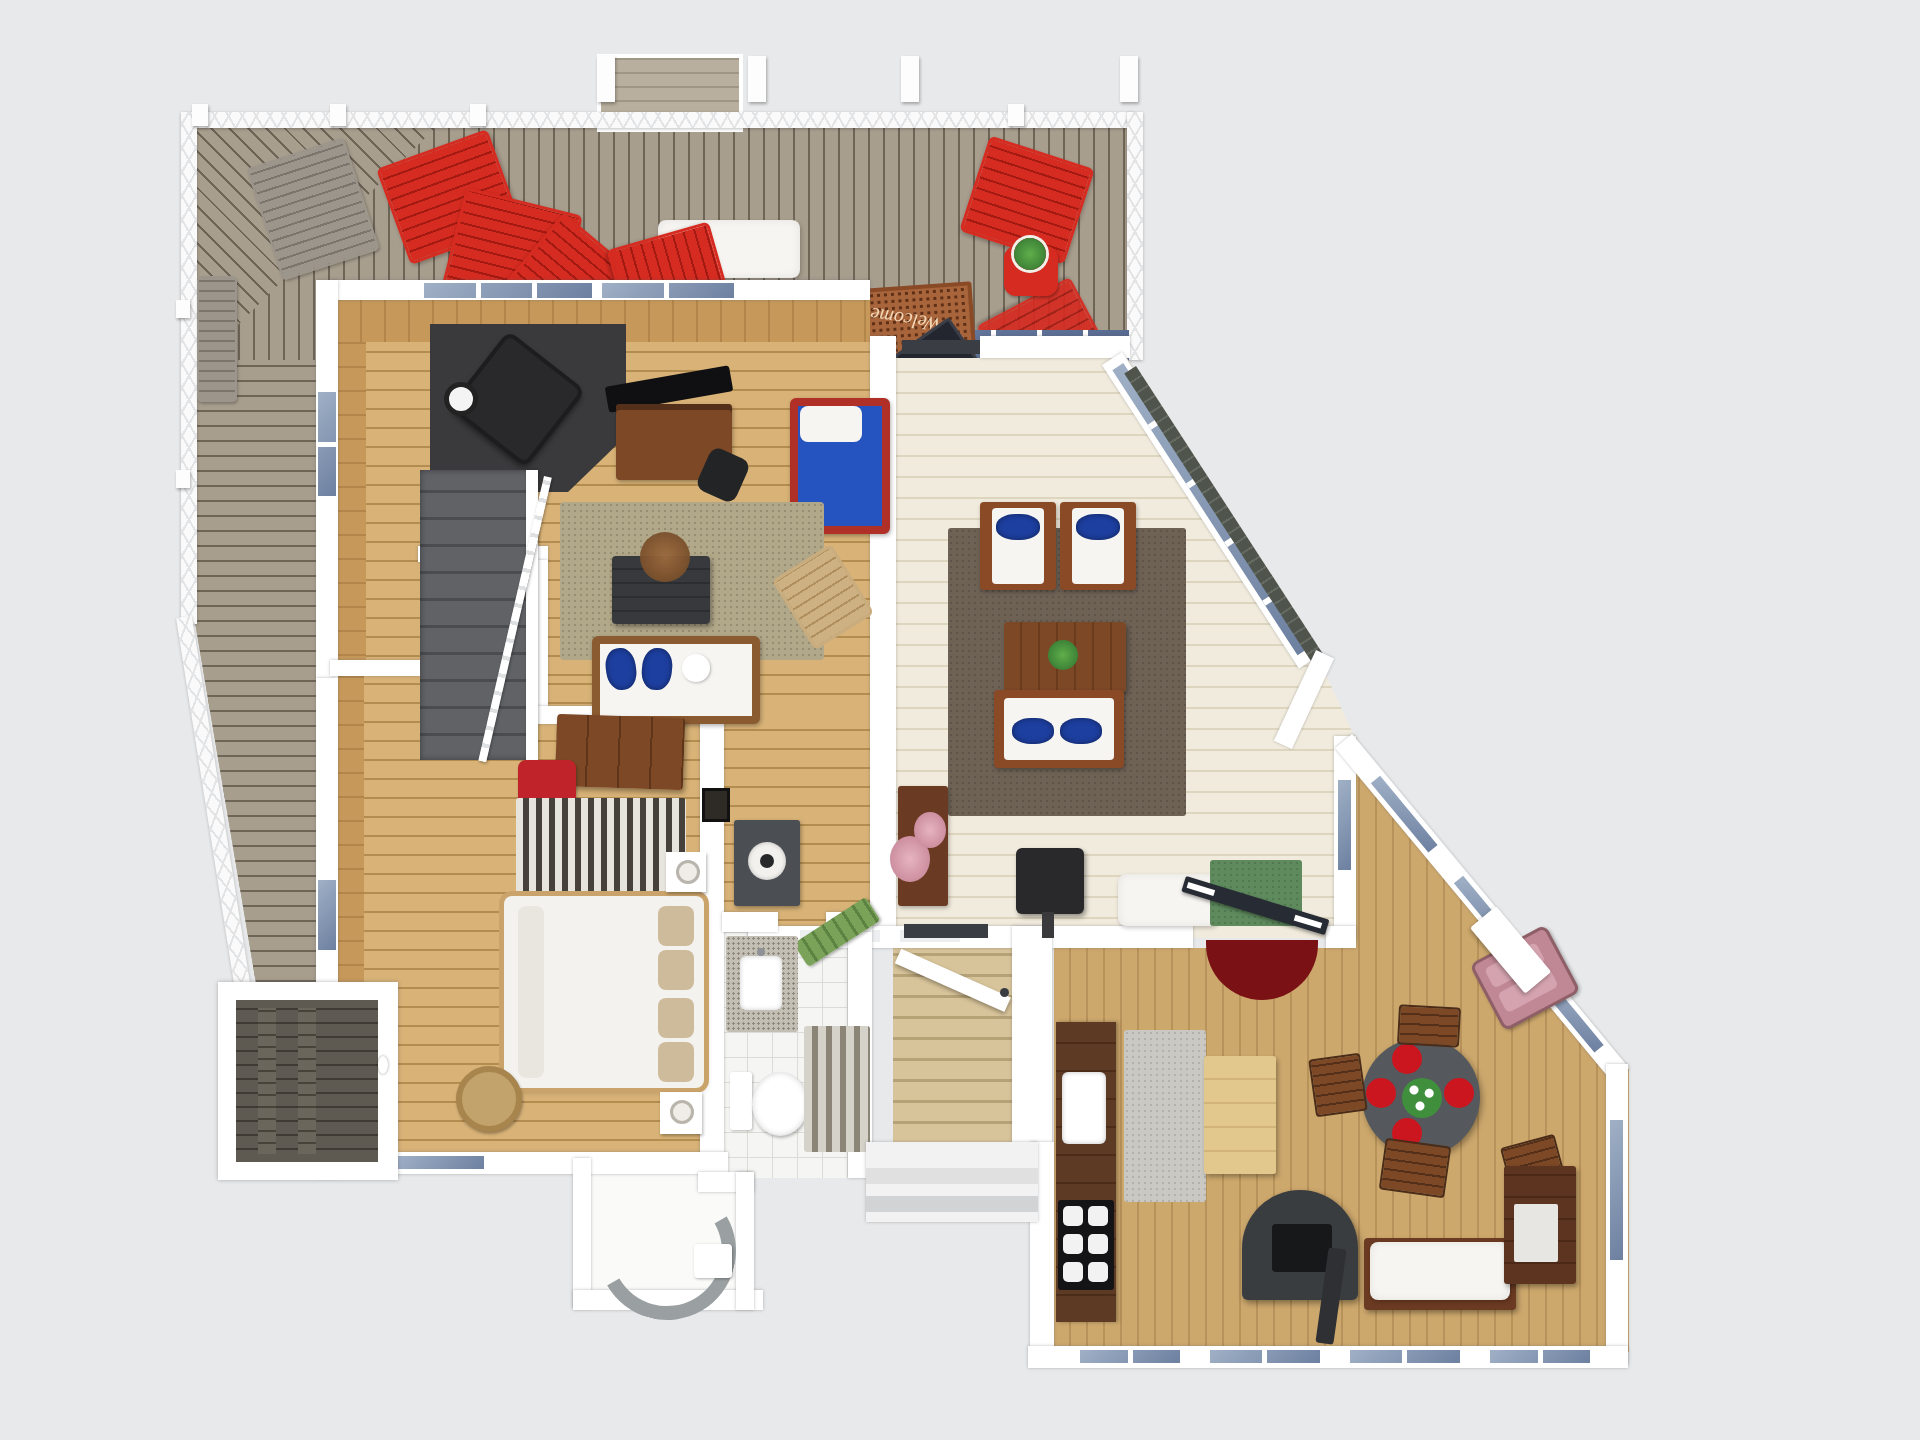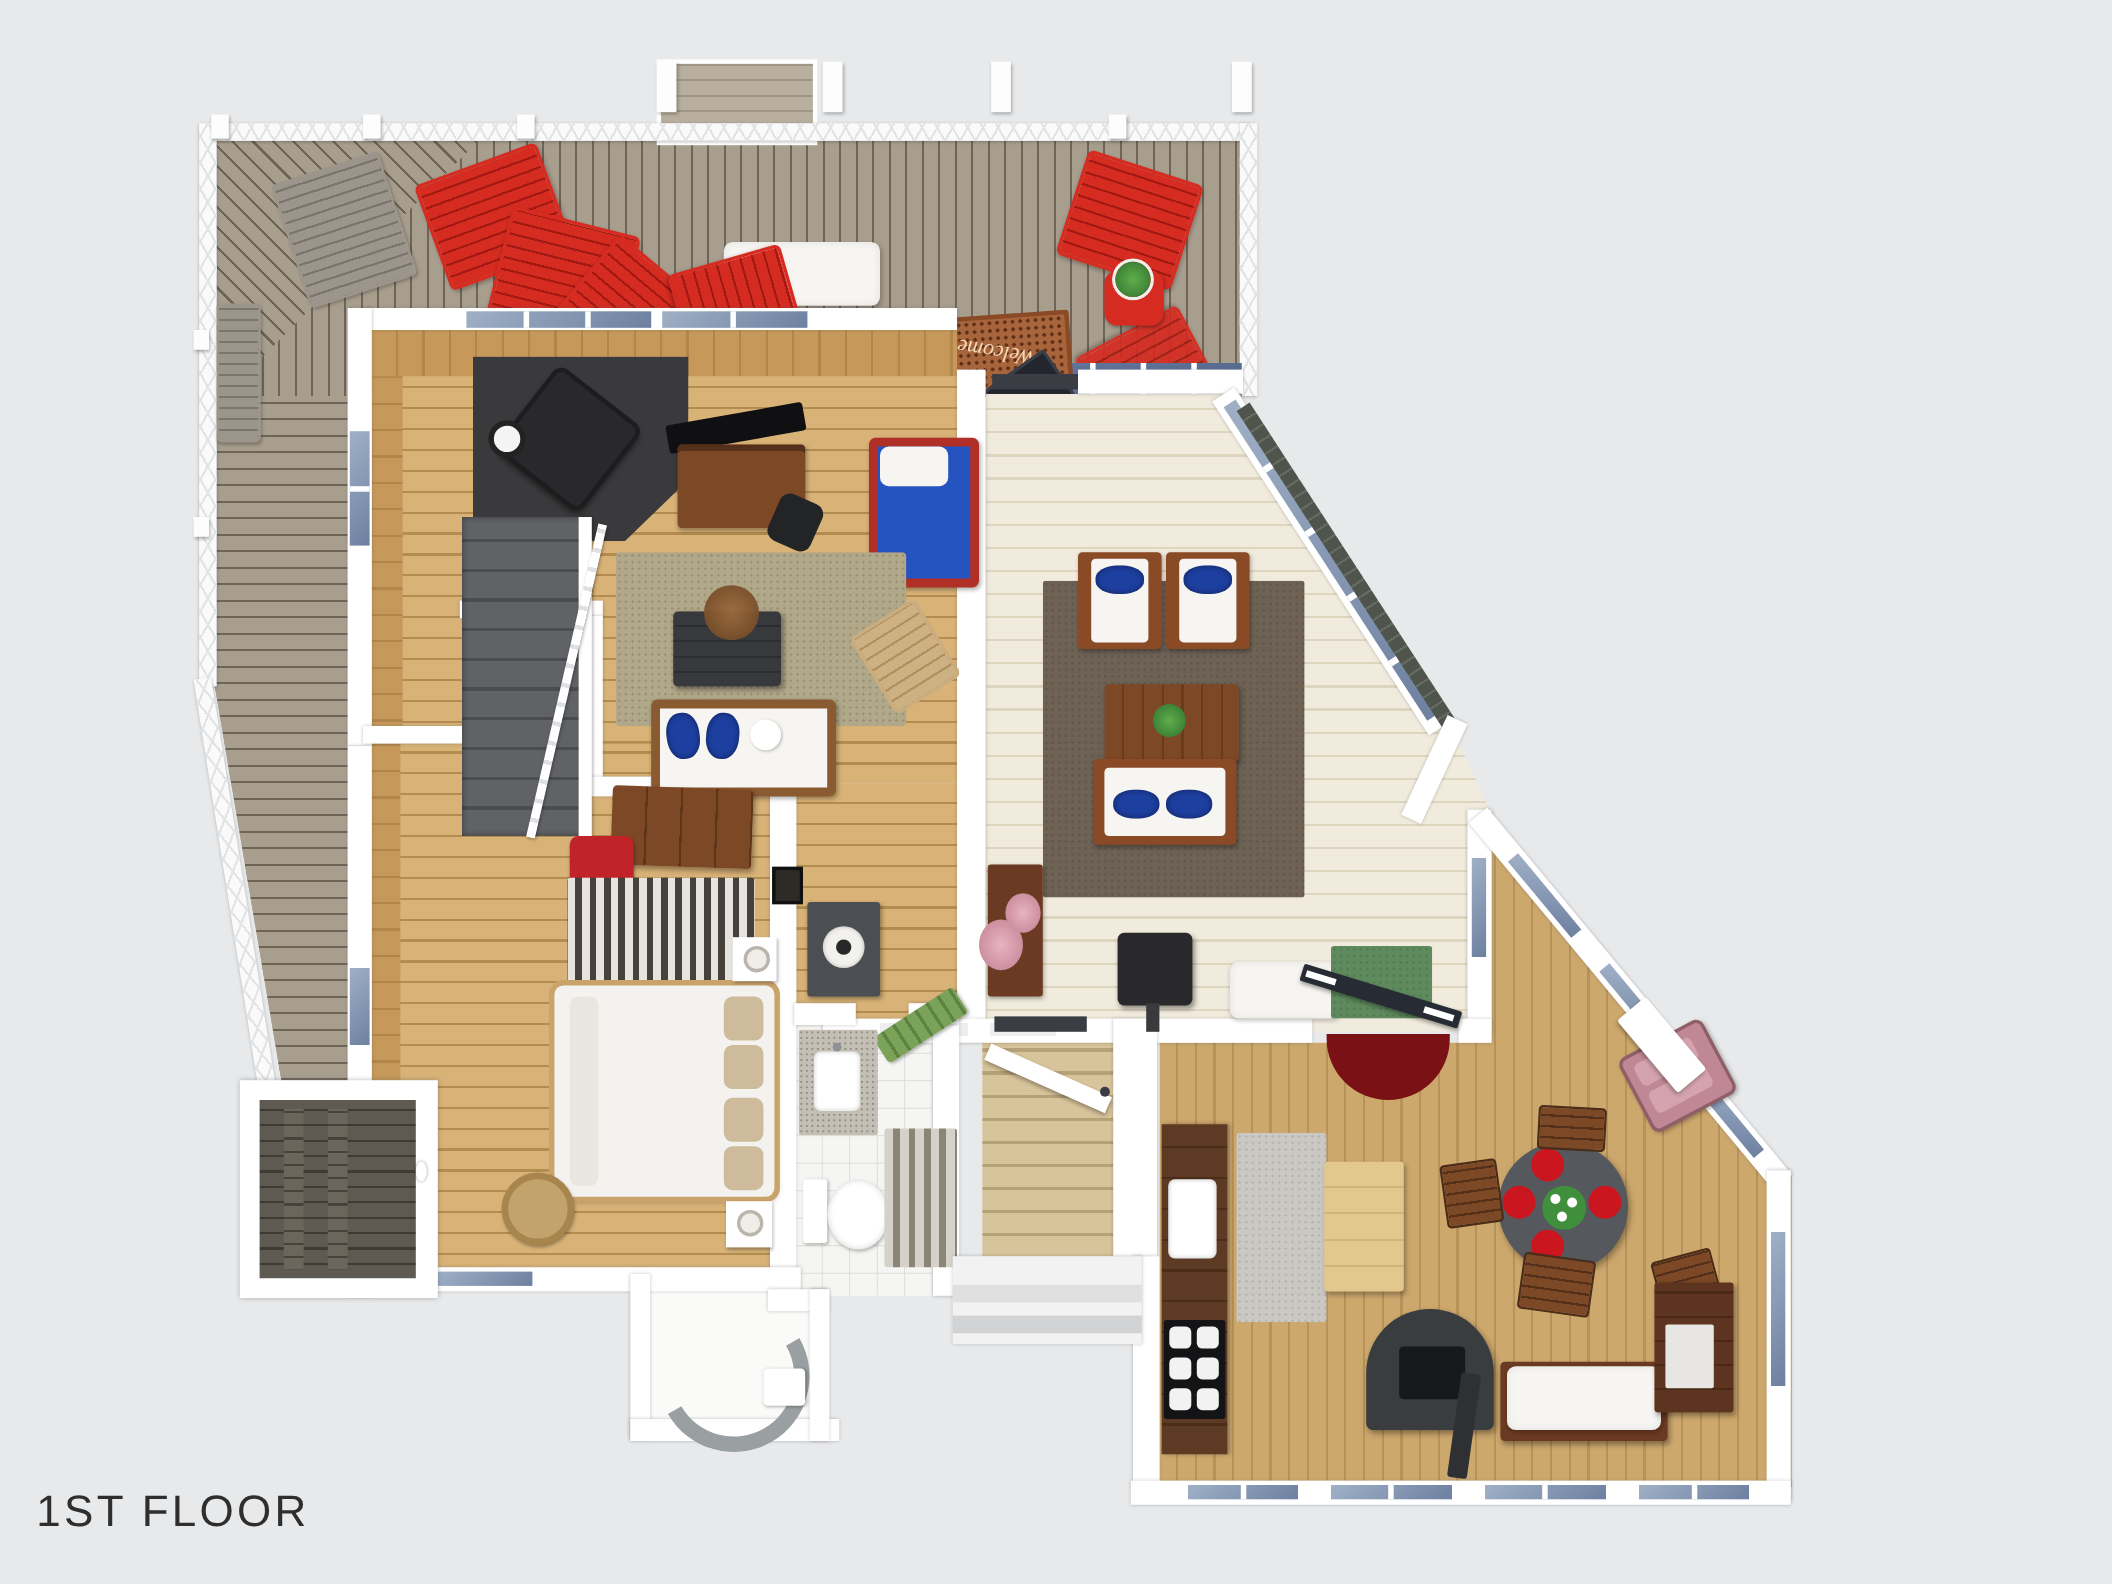--- a/index.html
+++ b/index.html
@@ -343,15 +343,14 @@
     <div class="abs" style="left:1504px;top:1166px;width:72px;height:118px;background:repeating-linear-gradient(0deg,#5d341f 0 20px,#4c2917 20px 22px);border-radius:3px;box-shadow:2px 3px 5px rgba(0,0,0,.35)">
       <div class="abs" style="left:10px;top:38px;width:44px;height:58px;background:#e8e6e2;border-radius:2px"></div>
     </div>
     <div class="abs" style="left:1482px;top:940px;width:80px;height:70px;transform:rotate(-28deg);background:var(--pink);border:3px solid #8f5f68;border-radius:8px;box-shadow:1px 2px 4px rgba(0,0,0,.3)">
       <div class="abs" style="left:8px;top:8px;width:58px;height:22px;background:#d4a3af;border-radius:5px"></div>
       <div class="abs" style="left:8px;top:36px;width:58px;height:22px;background:#d4a3af;border-radius:5px"></div>
     </div>
     <div class="abs" style="left:1496px;top:906px;width:86px;height:34px;transform:rotate(50deg);transform-origin:0 0;background:#fff;box-shadow:1px 2px 4px rgba(0,0,0,.3);border-radius:3px"></div>
   </div>
 
-  <div id="floor-label">1ST FLOOR</div>
 
 </div>
 
 </body></html>

